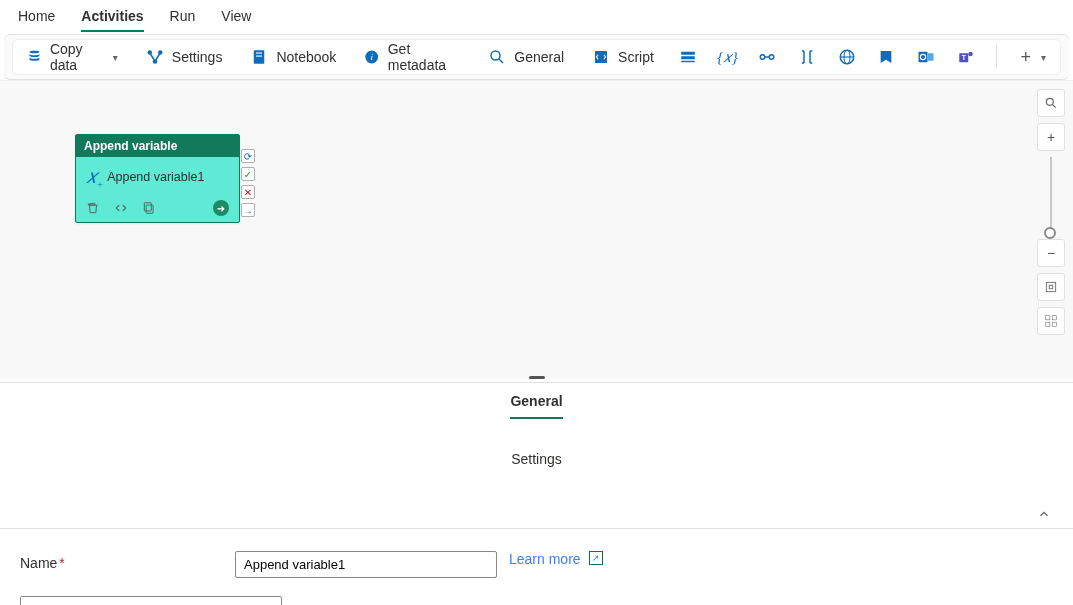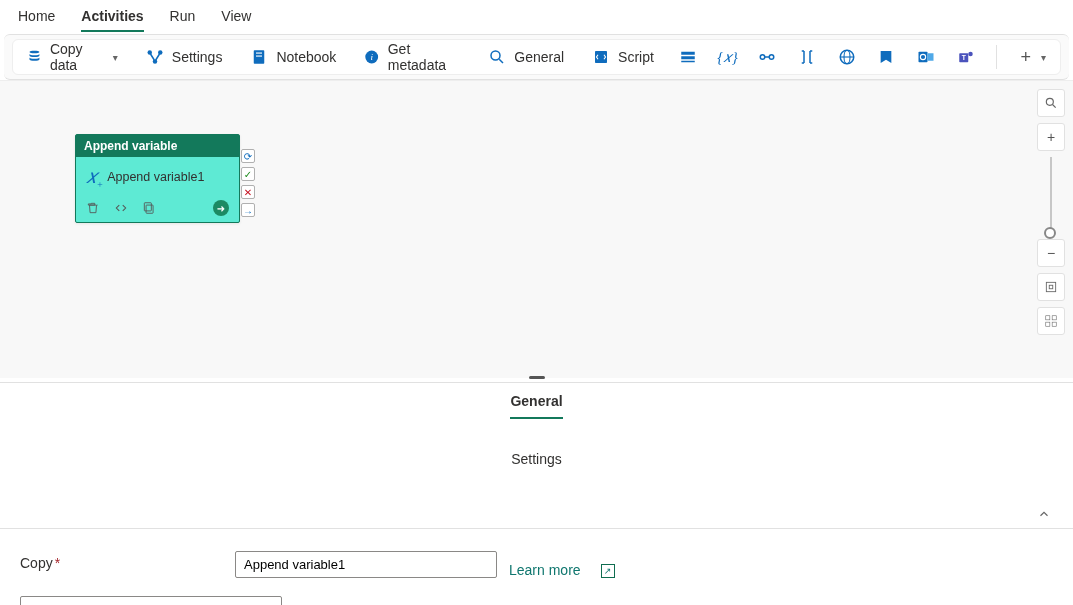--- a/index.html
+++ b/index.html
@@ -49,21 +49,21 @@
   .details-tabs { display: flex; align-items: center; padding: 6px 18px 0 18px; gap: 28px; border-bottom: 1px solid #e1e1e1; flex-direction: column; }
   .details-tab { font-size: 14px; padding: 4px 0 8px 0; cursor: pointer; }
   .details-tab.active { border-bottom: 2px solid #13795b; font-weight: 600; }
   .details-tabs .collapse { margin-left: auto; cursor: pointer; color: #666; padding: 4px; }
   .details-body { padding: 22px 20px; }
   .form-row { display: flex; margin-bottom: 18px; }
   .form-label { width: 215px; font-size: 14px; padding-top: 4px; }
   .req { color: #a4262c; margin-left: 2px; }
   .form-input { width: 262px; padding: 5px 8px; font-size: 13px; border: 1px solid #8a8886; border-radius: 2px; font-family: inherit; }
   textarea.form-input { height: 58px; border-color: #8a8886; resize: both; }
-  .learn-more { margin-left: 12px; color: #0f766e; font-size: 14px; display: inline-flex; align-items: flex-end; gap: 20px; cursor: pointer; }
+  .learn-more { margin-left: 12px; color: #3b82f6; font-size: 14px; display: inline-flex; align-items: flex-start; gap: 8px; cursor: pointer; }
   .ext-icon { width: 14px; height: 14px; border: 1px solid #0f6d50; display: inline-flex; align-items: center; justify-content: center; font-size: 9px; line-height: 1; }
 </style>
 </head>
 <body>
 
 <div class="menu-tabs">
   <div class="menu-tab">Home</div>
   <div class="menu-tab active">Activities</div>
   <div class="menu-tab">Run</div>
   <div class="menu-tab">View</div>
@@ -248,21 +248,21 @@
     <div class="details-tab active">General</div>
     <div class="details-tab">Settings</div>
     <div class="collapse">
       <svg width="14" height="14" viewBox="0 0 24 24">
           <path d="M6 15l6-6 6 6" stroke="#666" stroke-width="2" fill="none"></path>
         </svg>
     </div>
   </div>
   <div class="details-body">
     <div class="form-row">
-      <div class="form-label"><span>Copy</span><span class="req">*</span></div>
+      <div class="form-label"><span>Name</span><span class="req">*</span></div>
       <input class="form-input" value="Append variable1" style="">
       <a class="learn-more">
         <span>Learn more</span>
         <span class="ext-icon">↗</span>
       </a>
     </div>
     <div class="form-row">
       <textarea class="form-input" style=""></textarea>
     </div>
   </div>

